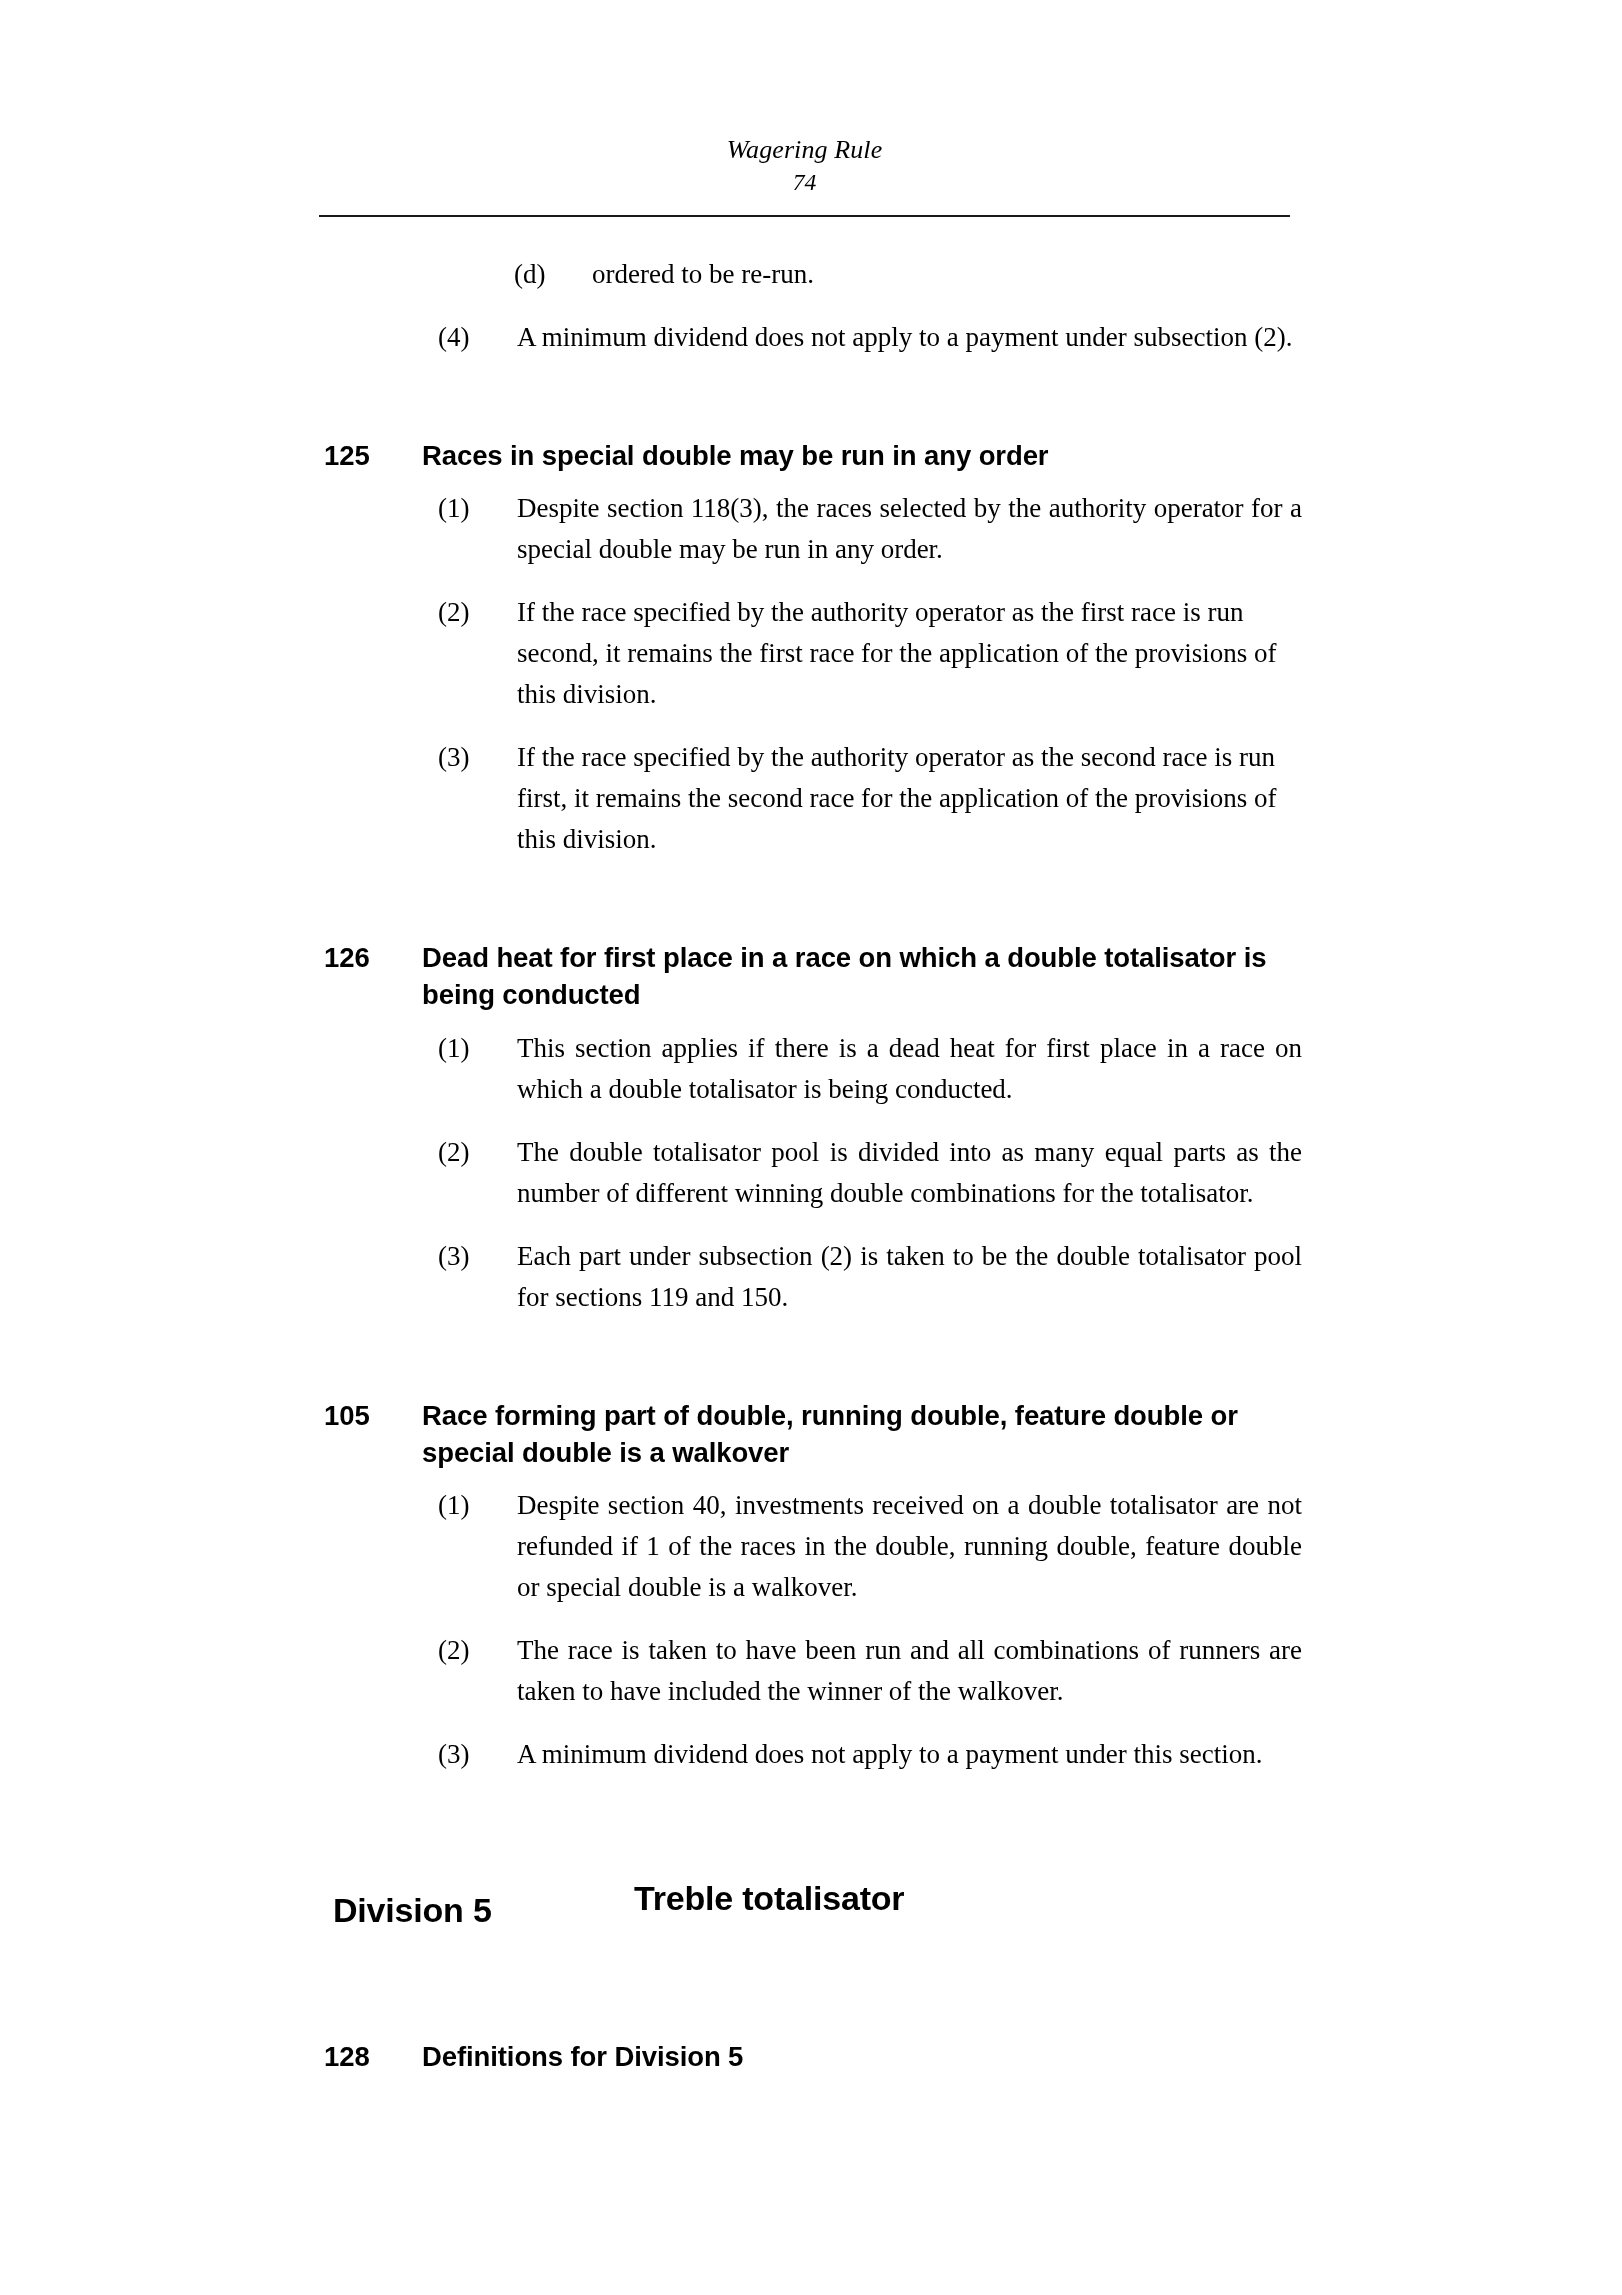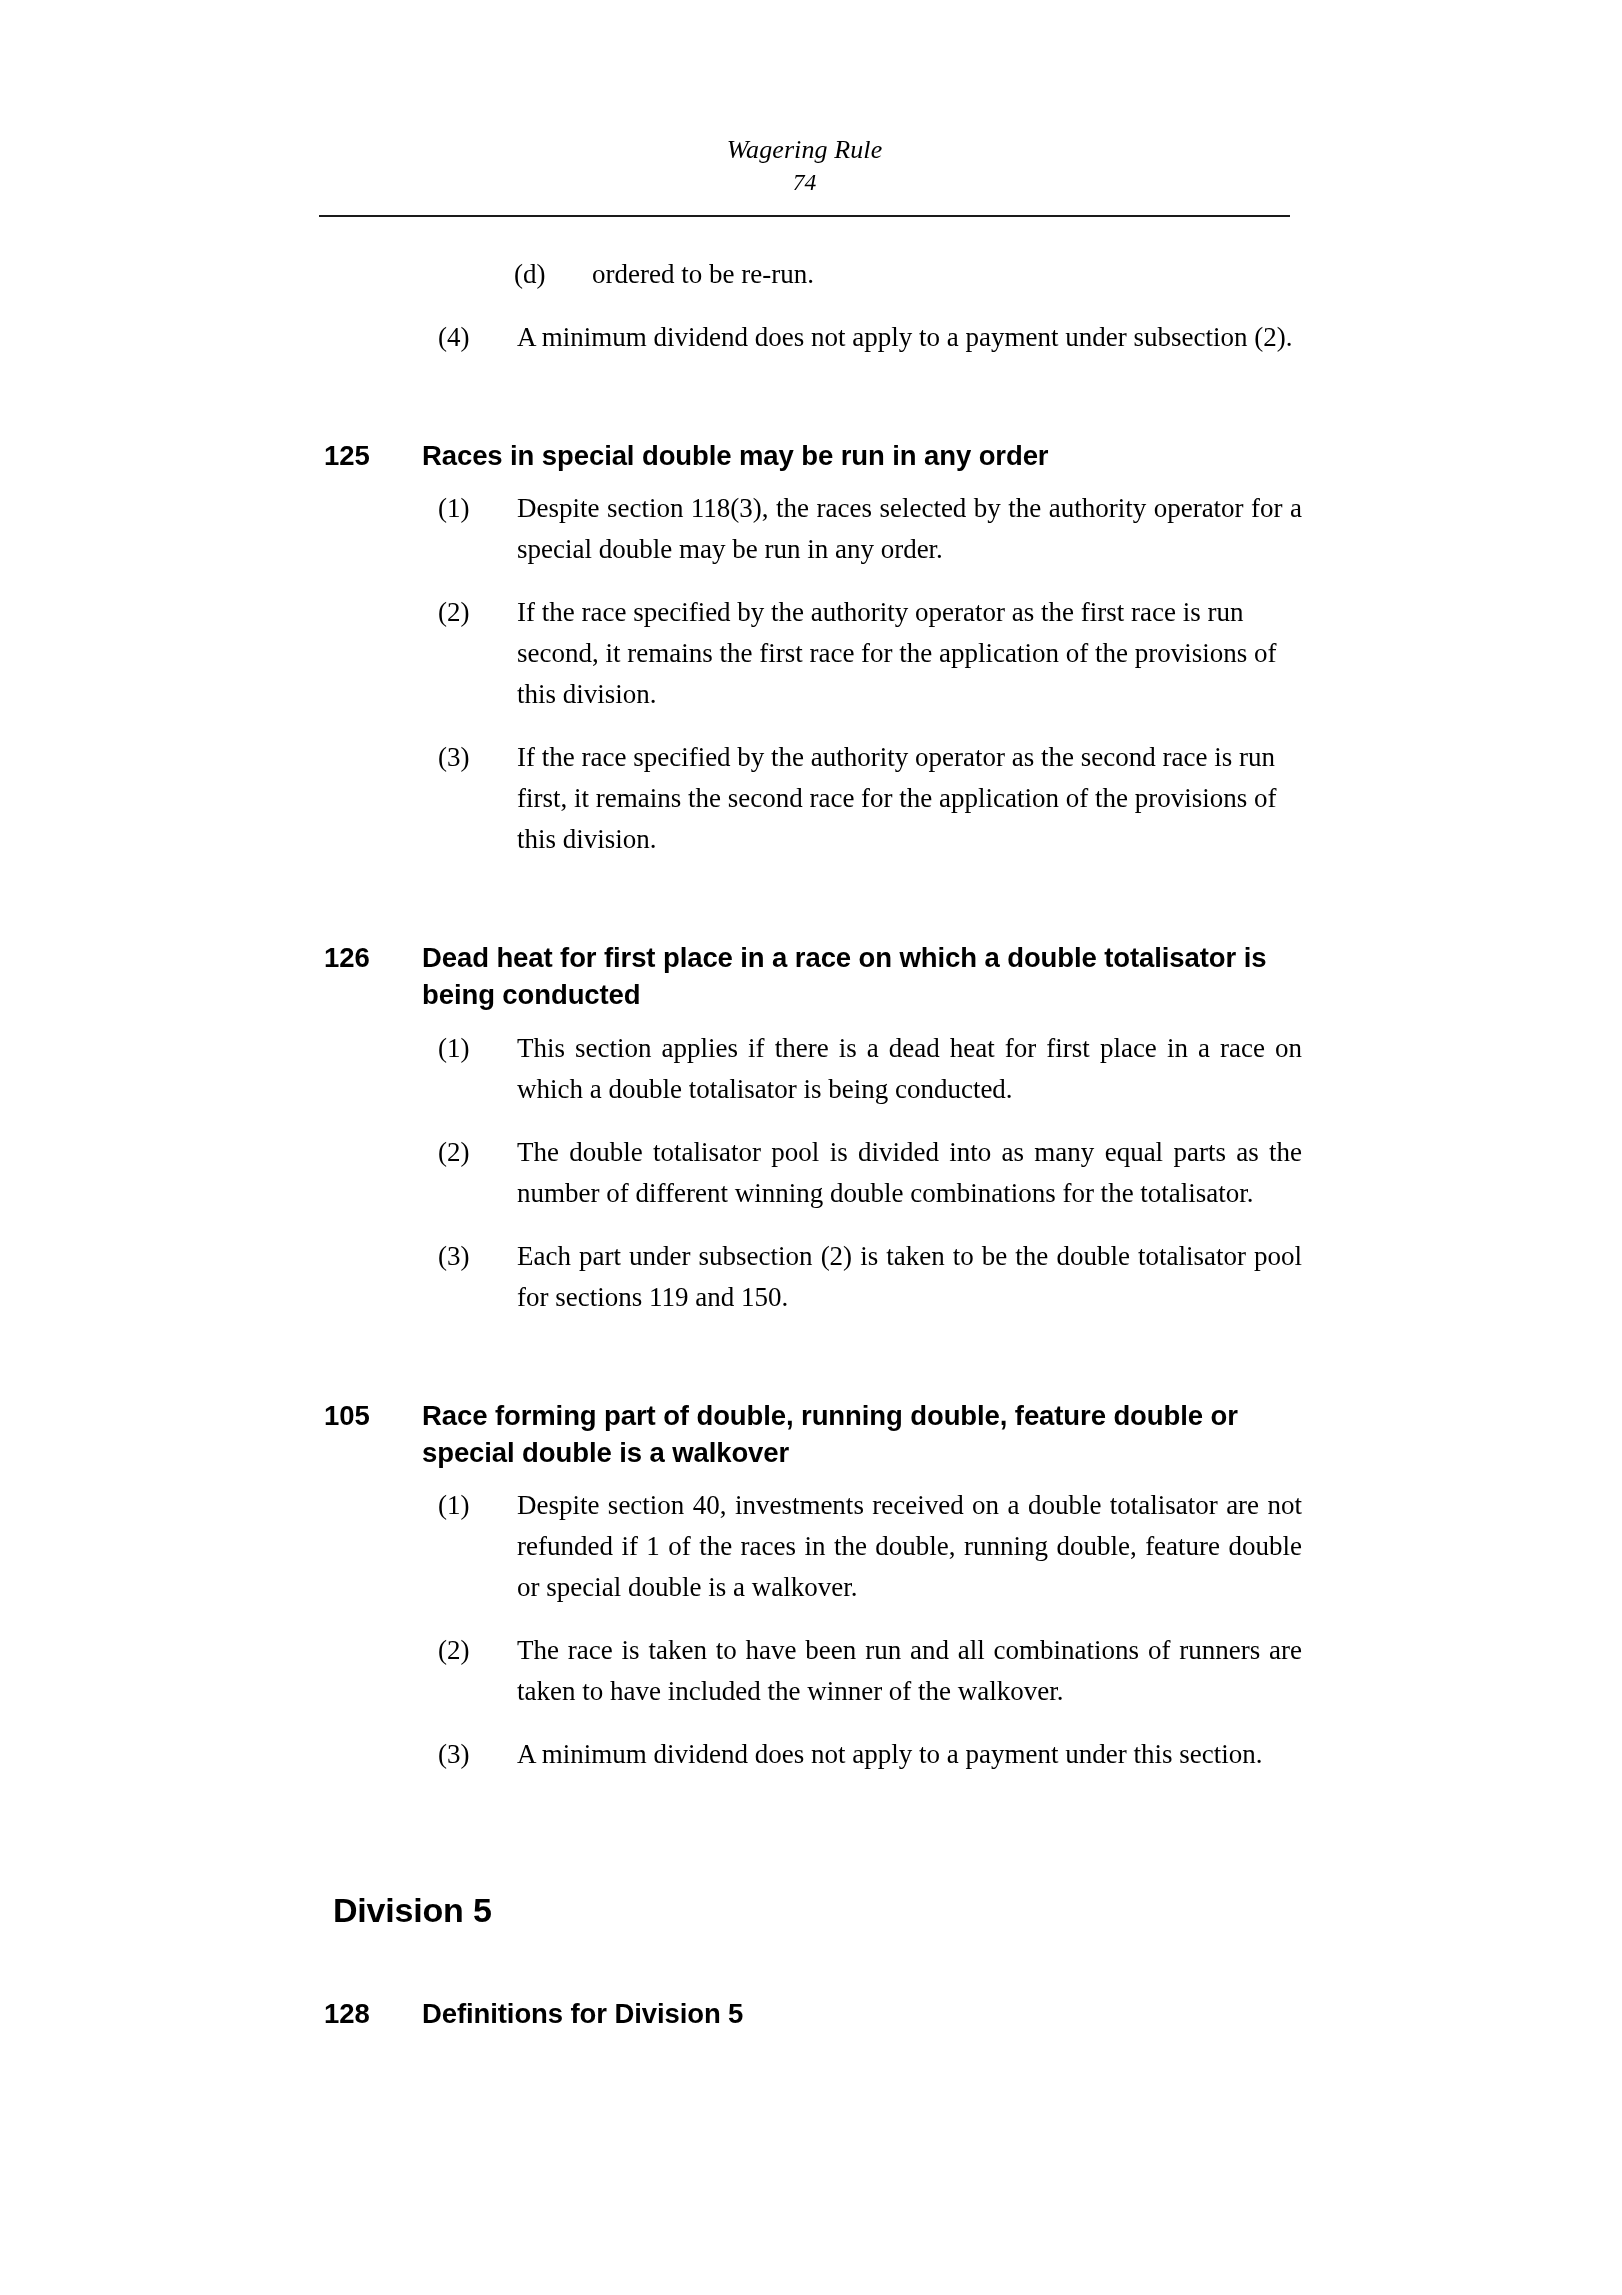--- a/index.html
+++ b/index.html
@@ -268,20 +268,21 @@
 
     <div class="subsection">
       <span class="marker">(3)</span>
       <span>A minimum dividend does not apply to a payment under this section.</span>
     </div>
 
     <div style="height:102px"></div>
 
     <div class="division-heading">
       <span class="div-num">Division 5</span>
+      <span class="div-title">Treble totalisator</span>
     </div>
 
     <div style="height:118px"></div>
 
     <div class="section-heading">
       <span class="sec-num">128</span>
       <span class="sec-title">Definitions for Division 5</span>
     </div>
 
   </div>

